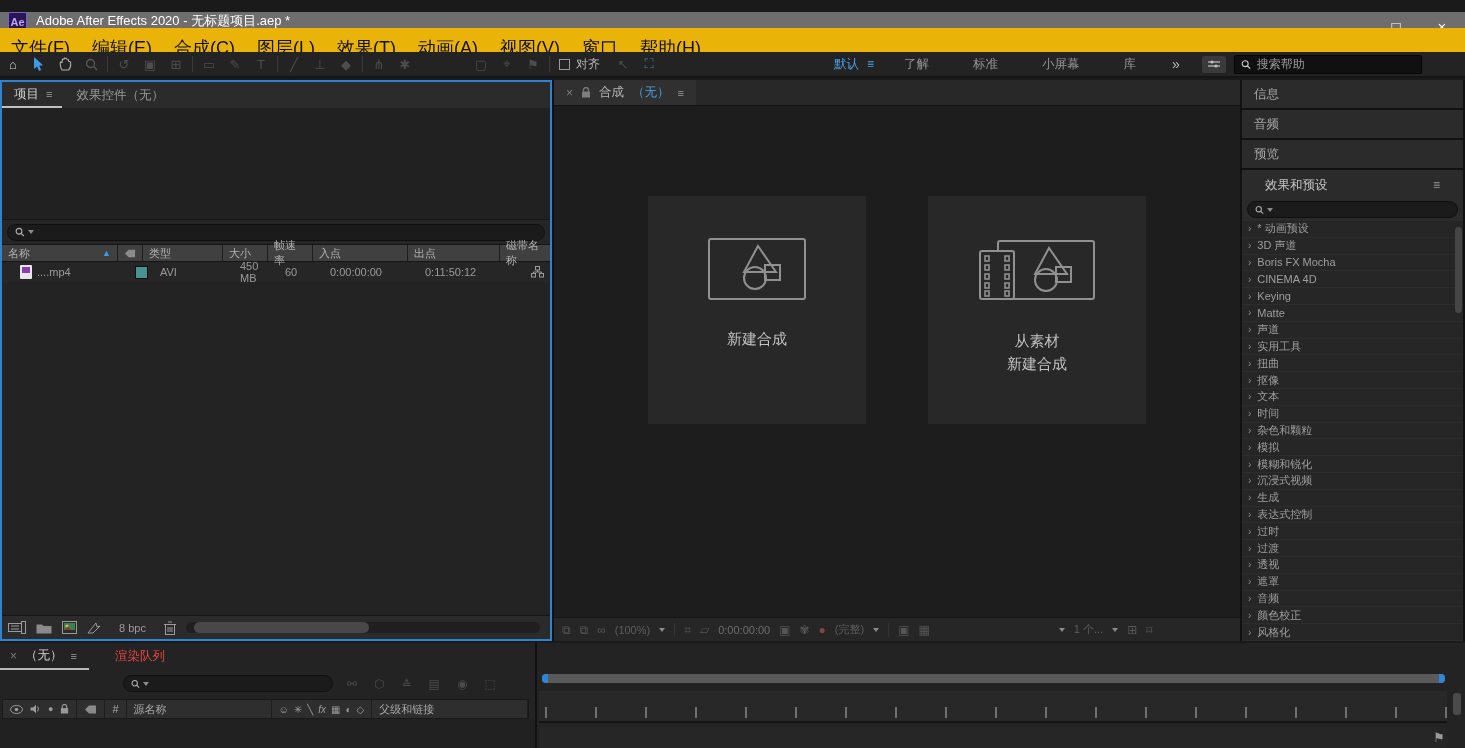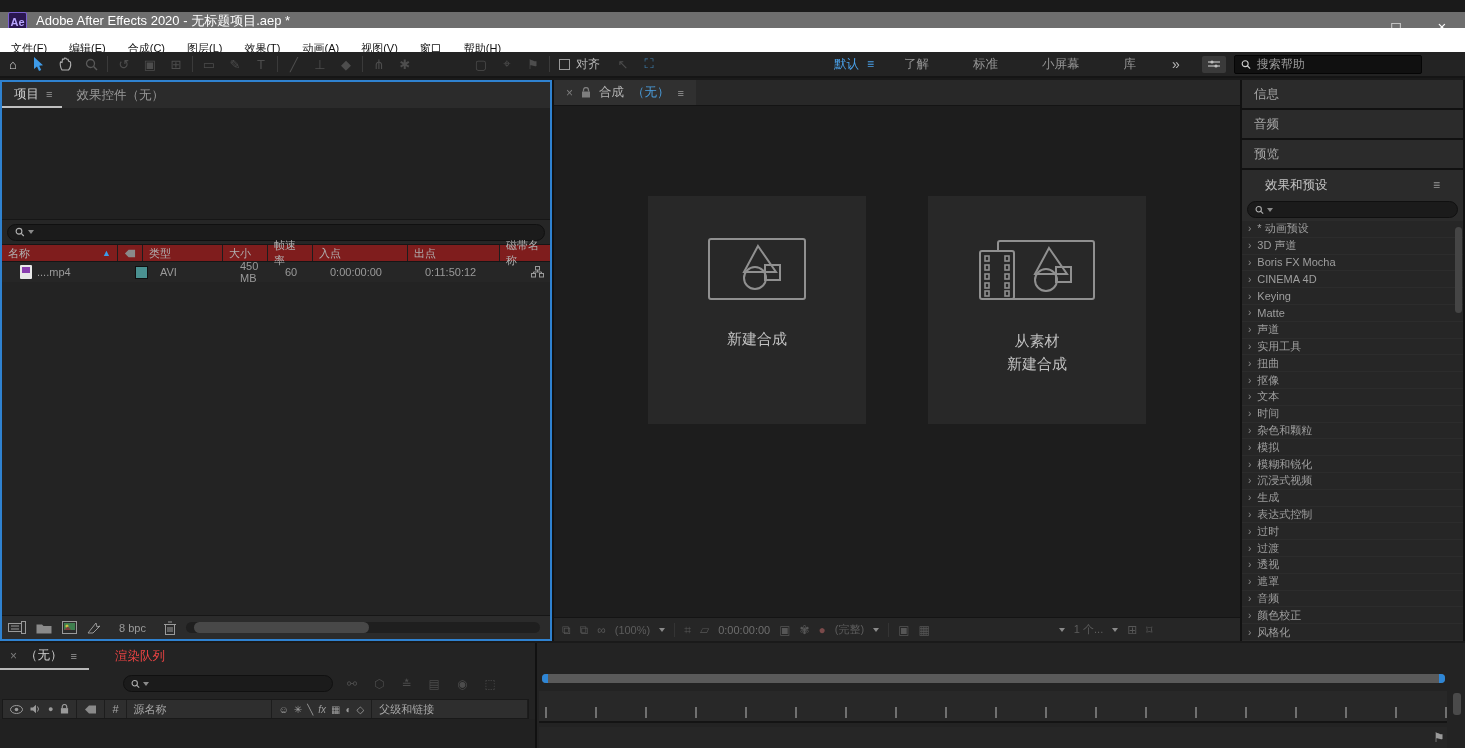--- a/index.html
+++ b/index.html
@@ -8,21 +8,21 @@
   .app { position:relative; width:1465px; height:748px; background:#1a1a1a; overflow:hidden; }
 
   
   .titlebar { position:absolute; top:0; left:0; right:0; height:28px; background:#6e6e6e; display:flex; align-items:flex-start; color:#fff;margin-top:12px; }
   .ae-badge { width:19px; height:19px; margin:0 9px 0 8px; background:#2a1650; border:1px solid #7a5fd0; color:#b9a6ff; font-size:11px; font-weight:bold; display:flex; align-items:center; justify-content:center; border-radius:2px; }
   .win-title { font-size:13px; color:#fff; }
   .win-controls { margin-left:auto; display:flex; height:100%; }
   .win-btn { width:46px; height:100%; display:flex; align-items:center; justify-content:center; font-size:15px; color:#fff; }
 
   
-  .menubar { position:absolute; top:28px; left:0; right:0; height:40px; background:#ffffff; display:flex; align-items:center; color:#111; font-size:11px; }
+  .menubar { position:absolute; top:28px; left:0; right:0; height:40px; background:#eab308; display:flex; align-items:center; color:#111; font-size:18px; }
   .menu-item { padding:0 11px; height:100%; display:flex; align-items:center; }
 
   
   .toolbar { position:absolute; top:52px; left:0; right:0; height:26px; background:#232323; border-bottom:2px solid #151515; display:flex; align-items:center; color:#8a8a8a; }
   .tool { width:26px; height:100%; display:flex; align-items:center; justify-content:center; font-size:13px; color:#7f7f7f; }
   .tool.bright { color:#d2d2d2; }
   .tool.dimmer { color:#4d4d4d; }
   .tb-sep { width:1px; height:16px; background:#3a3a3a; margin:0 3px; }
   .align-wrap { display:flex; align-items:center; gap:6px; margin:0 10px 0 6px; color:#b8b8b8; font-size:12px; }
   .checkbox { width:11px; height:11px; border:1px solid #9a9a9a; background:transparent; }
@@ -43,21 +43,21 @@
   .project-panel { width:552px; background:#262626; border:2px solid #2f82d0; display:flex; flex-direction:column; }
   .ptabs { height:26px; display:flex; align-items:center; background:#2b2b2b; font-size:12.5px; }
   .ptab-active { display:flex; align-items:center; gap:7px; color:#cfcfcf; padding:0 10px 0 12px; height:100%; border-bottom:2px solid #c0c0c0; }
   .ptab-menu { color:#9a9a9a; font-size:11px; }
   .ptab-inactive { color:#989898; padding:0 14px; }
   .p-preview { height:112px; background:#212121; border-bottom:1px solid #161616; }
   .p-searchrow { height:24px; display:flex; align-items:center; padding:0 5px; }
   .searchbox { flex:1; height:17px; background:#1b1b1b; border:1px solid #101010; border-radius:9px; display:flex; align-items:center; padding:0 7px; gap:3px; }
   .searchbox input { background:transparent; border:0; outline:0; color:#bdbdbd; font-size:11px; width:100%; font-family:inherit; }
   .caret-down { width:0; height:0; border-left:3px solid transparent; border-right:3px solid transparent; border-top:4px solid #8a8a8a; }
-  .p-header { height:18px; background:#7f1d1d; display:flex; align-items:center; font-size:11px; color:#b0b0b0; border-top:1px solid #161616; border-bottom:1px solid #161616; }
+  .p-header { height:18px; background:#404040; display:flex; align-items:center; font-size:11px; color:#b0b0b0; border-top:1px solid #161616; border-bottom:1px solid #161616; }
   .ph-cell { height:100%; display:flex; align-items:center; padding:0 6px; border-left:1px solid #1d1d1d; position:relative; }
   .ph-cell:first-child { border-left:0; }
   .w-name{width:115px;} .w-tag{width:25px;} .w-type{width:80px;} .w-size{width:45px;} .w-fps{width:45px;} .w-in{width:95px;} .w-out{width:92px;} .w-tape{flex:1;}
   .sort-arrow { color:#3c9bea; font-size:9px; margin-left:auto; }
   .p-row { height:20px; display:flex; align-items:center; font-size:11px; color:#9a9a9a; background:#262626;margin-left:12px; }
   .pr-cell { height:100%; display:flex; align-items:center; padding:0 6px; gap:5px; }
   .file-ico { width:12px; height:14px; background:#e8e8e8; border-radius:1px; position:relative; }
   .file-ico::after { content:""; position:absolute; left:2px; top:2px; width:8px; height:6px; background:#8a3fb0; }
   .label-swatch { width:13px; height:13px; background:#4a9191; border:1px solid #101010; }
   .p-fill { flex:1; background:#232323; }

